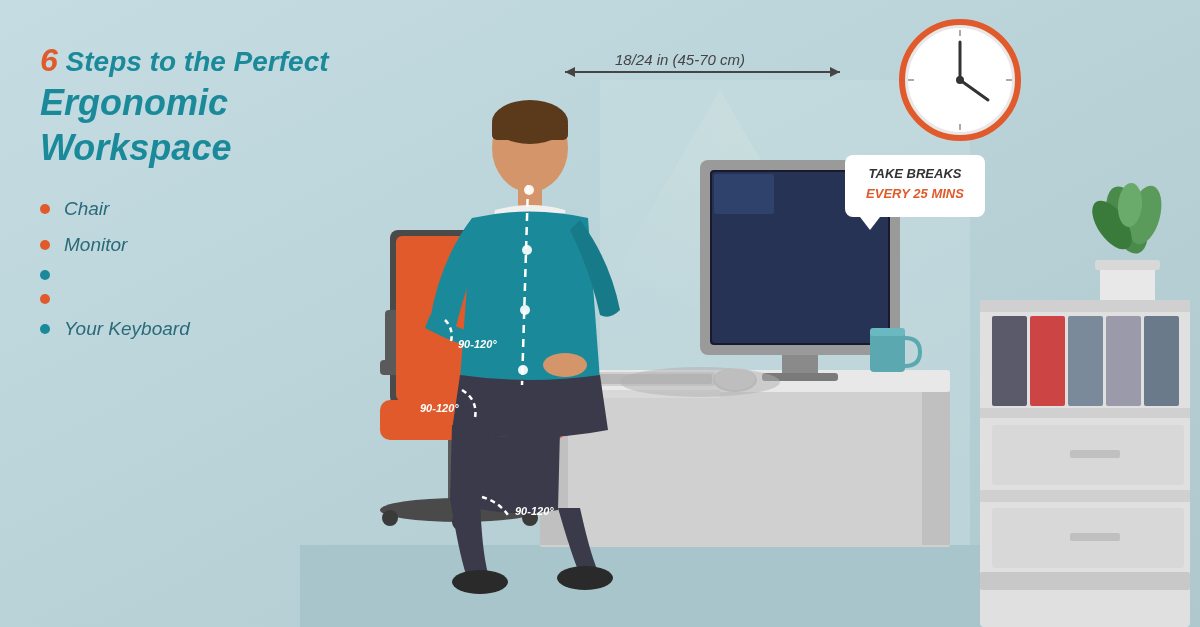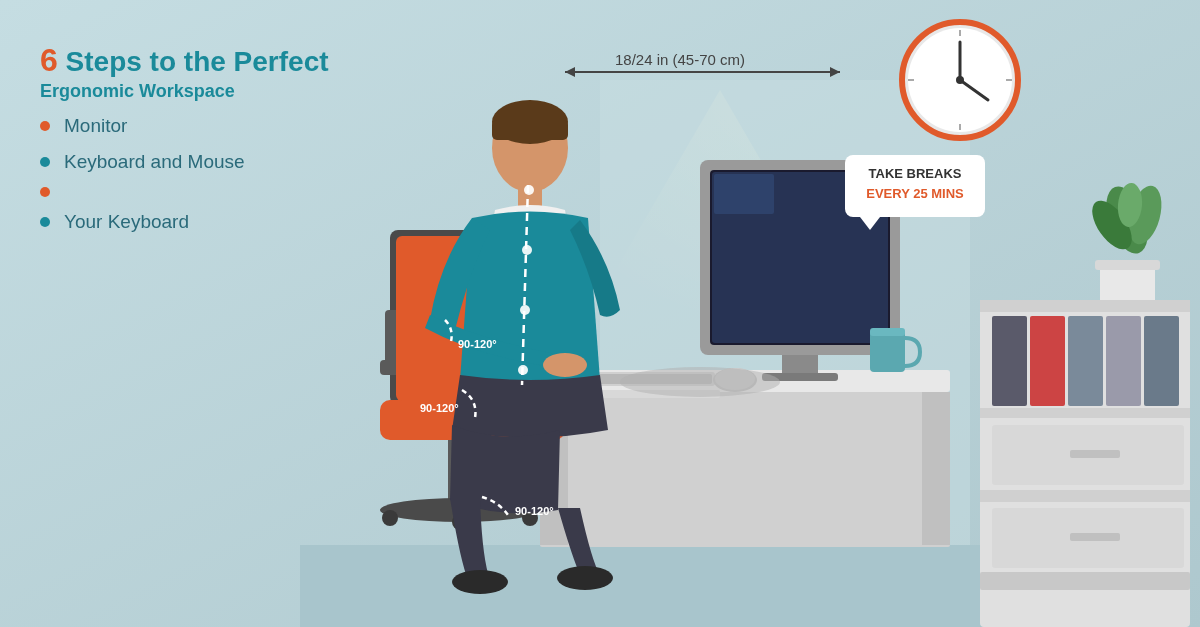--- a/index.html
+++ b/index.html
@@ -11,20 +11,21 @@
       font-family: 'Arial', sans-serif;
       position: relative;
     }
 
     .main-container {
       width: 1200px;
       height: 627px;
       background: linear-gradient(135deg, #c5dde2 0%, #b0cdd4 100%);
       position: relative;
       overflow: hidden;
+      font-style: italic;
     }
 
     
     .left-panel {
       position: absolute;
       left: 40px;
       top: 40px;
       width: 330px;
       z-index: 10;
     }
@@ -37,25 +38,25 @@
     }
 
     .title-line1 {
       font-size: 28px;
       font-weight: 700;
       color: #1a8a9a;
       line-height: 1.25;
     }
 
     .title-line2 {
-      font-size: 18px;
+      font-size: 36px;
       font-weight: 700;
       color: #1a8a9a;
       line-height: 1.25;
-      margin-bottom: 12px;
+      margin-bottom: 28px;
     }
 
     .steps-list {
       list-style: none;
       margin-top: 8px;
     }
 
     .steps-list li {
       display: flex;
       align-items: center;
@@ -85,25 +86,28 @@
     <div>
       <div class="title-line1">
         <span class="title-number">6</span><span> Steps to the Perfect</span>
       </div>
       <div class="title-line2">Ergonomic Workspace</div>
     </div>
 
     <ul class="steps-list">
       <li>
         <span class="bullet bullet-orange"></span>
+        <span>Chair</span>
+      </li>
+      <li>
+        <span class="bullet bullet-orange"></span>
         <span>Monitor</span>
       </li>
       <li>
         <span class="bullet bullet-teal"></span>
-        <span>Keyboard and Mouse</span>
       </li>
       <li>
         <span class="bullet bullet-orange"></span>
       </li>
       <li>
         <span class="bullet bullet-teal"></span>
         <span>Your Keyboard</span>
       </li>
     </ul>
   </div>

